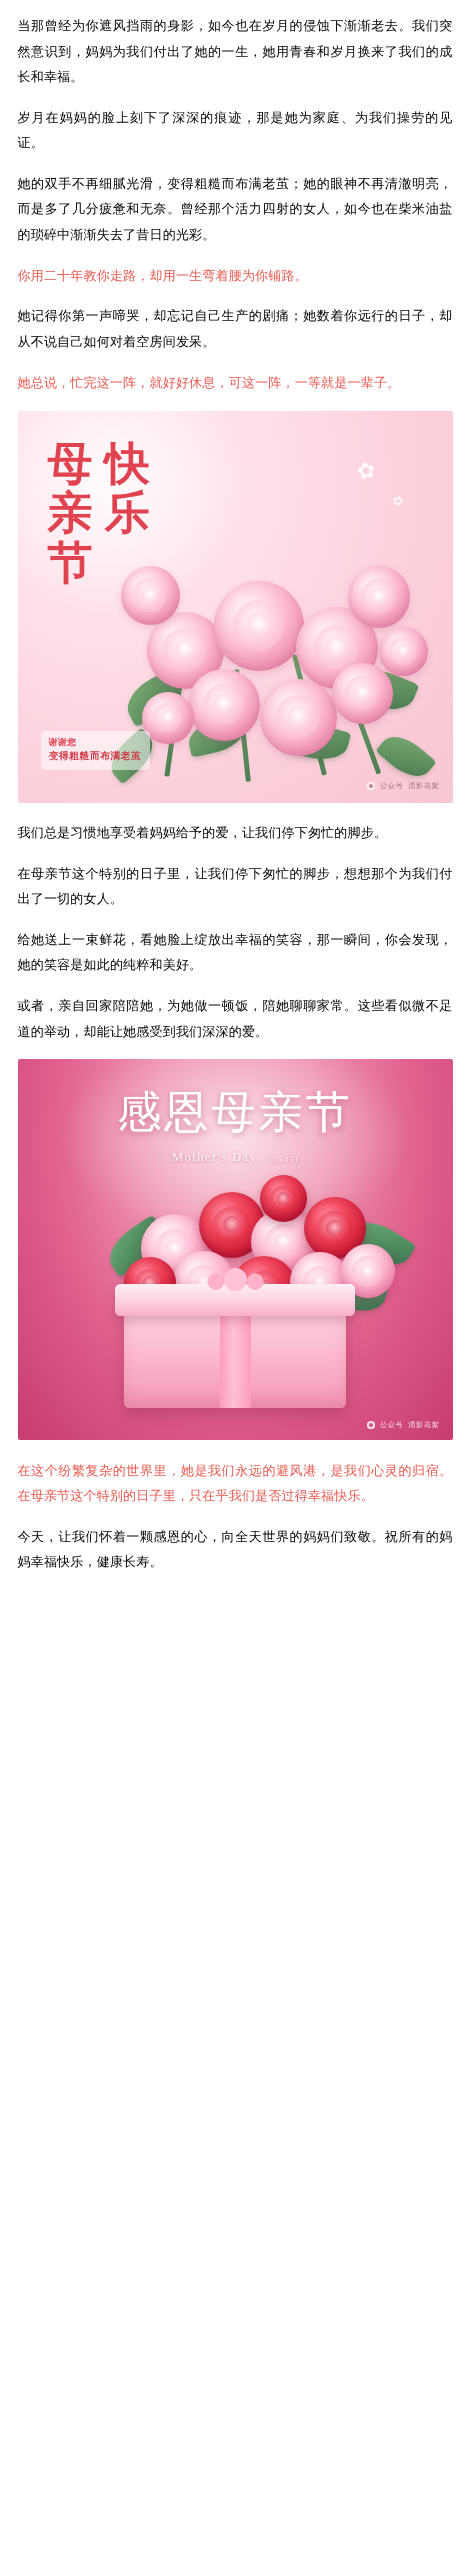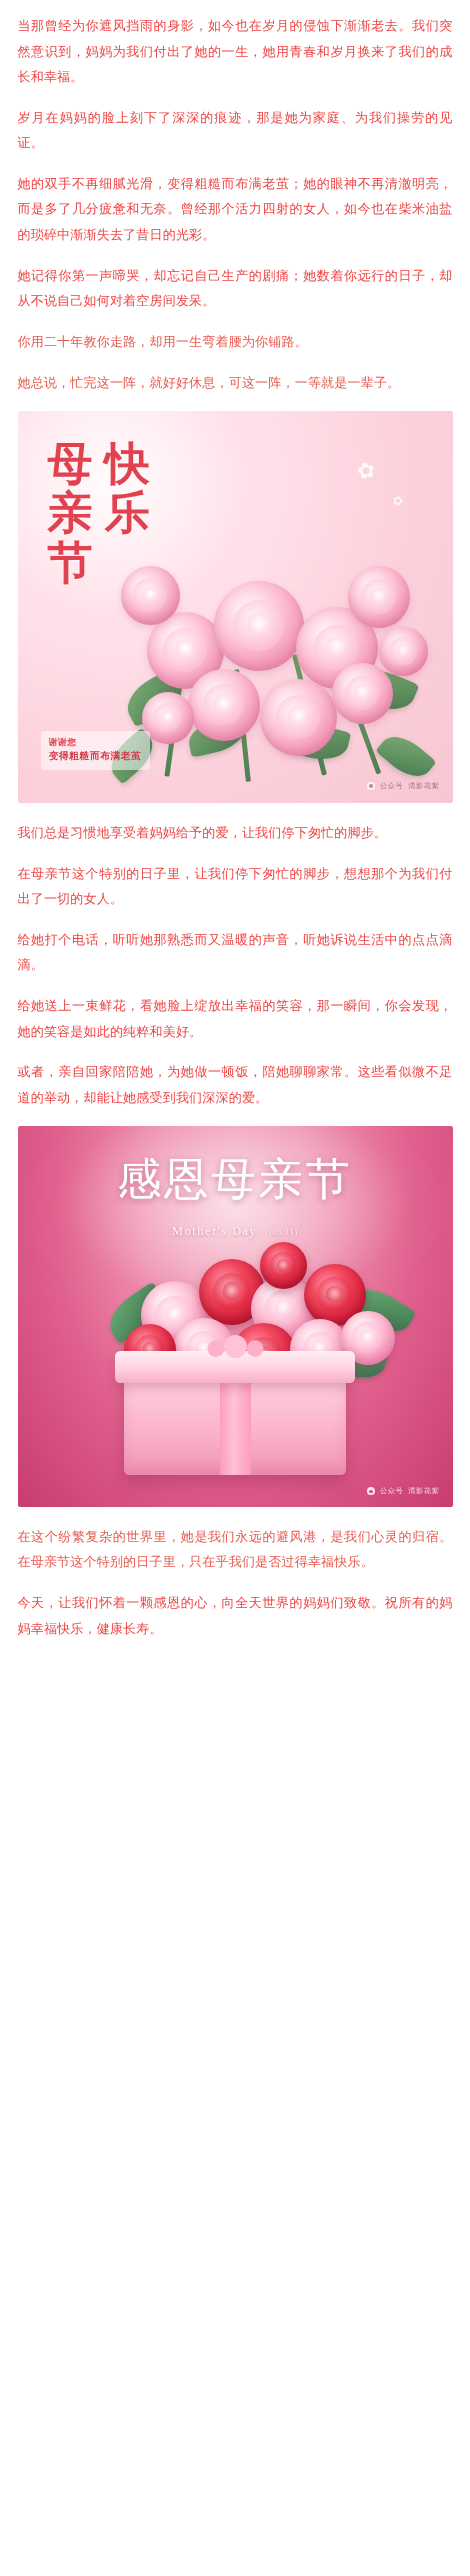--- a/index.html
+++ b/index.html
@@ -14,21 +14,21 @@
     color: #3f3f3f;
   }
   .article {
     width: 470px;
     padding: 13.4px 17.5px 20.6px 17.5px;
   }
   .para {
     font-size: 13px;
     line-height: 1.95;
     letter-spacing: 0.2px;
-    color: #ef4444;
+    color: #000000;
     margin: 0 0 15.5px 0;
     text-align: justify;
   }
   .para.accent {
     color: #e8594f;
   }
   .para.accent2 {
     color: #e8594f;
   }
 
@@ -202,21 +202,21 @@
   }
   .p2-main {
     font-family: "Liberation Serif", serif;
     font-weight: normal;
     font-size: 44px;
     letter-spacing: 3.1px;
     color: #ffffff;
     text-shadow: 0 2.1px 6.2px rgba(150,30,80,0.45), 0 0 1px rgba(255,255,255,0.9);
   }
   .p2-sub {
-    margin-top: 15px;
+    margin-top: 8px;
     font-family: "Liberation Serif", serif;
     font-size: 12.4px;
     letter-spacing: 1.5px;
     color: #fff3f7;
     text-shadow: 0 1px 3.1px rgba(150,30,80,0.4);
   }
   .p2-date {
     display: inline-block;
     margin-left: 7.2px;
     font-size: 8.8px;
@@ -340,22 +340,22 @@
   }
 </style>
 </head>
 <body>
 
 <div class="article">
 
   <p class="para">当那曾经为你遮风挡雨的身影，如今也在岁月的侵蚀下渐渐老去。我们突然意识到，妈妈为我们付出了她的一生，她用青春和岁月换来了我们的成长和幸福。</p>
   <p class="para">岁月在妈妈的脸上刻下了深深的痕迹，那是她为家庭、为我们操劳的见证。</p>
   <p class="para">她的双手不再细腻光滑，变得粗糙而布满老茧；她的眼神不再清澈明亮，而是多了几分疲惫和无奈。曾经那个活力四射的女人，如今也在柴米油盐的琐碎中渐渐失去了昔日的光彩。</p>
+  <p class="para accent">你用二十年教你走路，却用一生弯着腰为你铺路。</p>
   <p class="para">她记得你第一声啼哭，却忘记自己生产的剧痛；她数着你远行的日子，却从不说自己如何对着空房间发呆。</p>
-  <p class="para accent">你用二十年教你走路，却用一生弯着腰为你铺路。</p>
   <p class="para accent">她总说，忙完这一阵，就好好休息，可这一阵，一等就是一辈子。</p>
 
   <div class="poster poster-1">
 
     <div class="p1-title">
       <div class="p1-col left">
         <div class="p1-char">母</div>
         <div class="p1-char">亲</div>
         <div class="p1-char">节</div>
       </div>
@@ -400,21 +400,20 @@
 
     <div class="p1-credit">
       <span class="credit-dot"></span>
       <span>公众号</span>
       <span>清影花絮</span>
     </div>
   </div>
 
   <p class="para">我们总是习惯地享受着妈妈给予的爱，让我们停下匆忙的脚步。</p>
   <p class="para">在母亲节这个特别的日子里，让我们停下匆忙的脚步，想想那个为我们付出了一切的女人。</p>
-  <p class="para">给她打个电话，听听她那熟悉而又温暖的声音，听她诉说生活中的点点滴滴。</p>
   <p class="para">给她送上一束鲜花，看她脸上绽放出幸福的笑容，那一瞬间，你会发现，她的笑容是如此的纯粹和美好。</p>
   <p class="para">或者，亲自回家陪陪她，为她做一顿饭，陪她聊聊家常。这些看似微不足道的举动，却能让她感受到我们深深的爱。</p>
 
   <div class="poster poster-2">
     <div class="p2-glow"></div>
 
     <div class="p2-title">
       <div class="p2-main">感恩母亲节</div>
       <div class="p2-sub">
         <span>Mother's Day</span>

